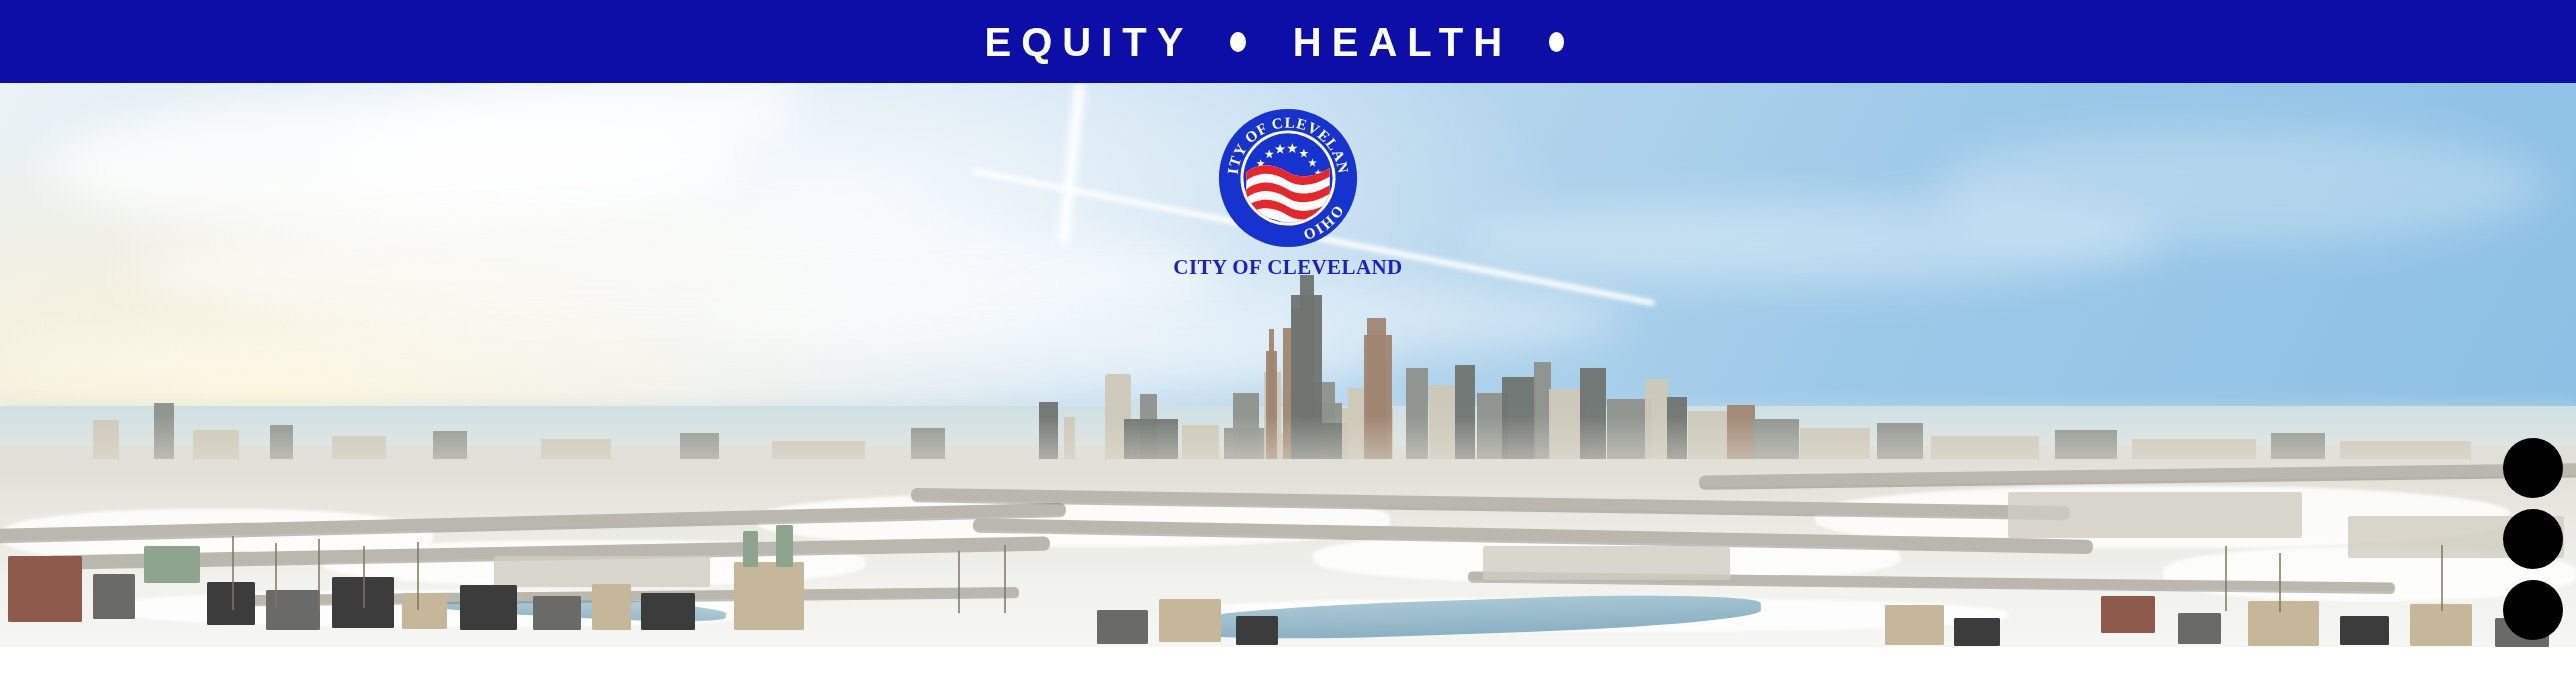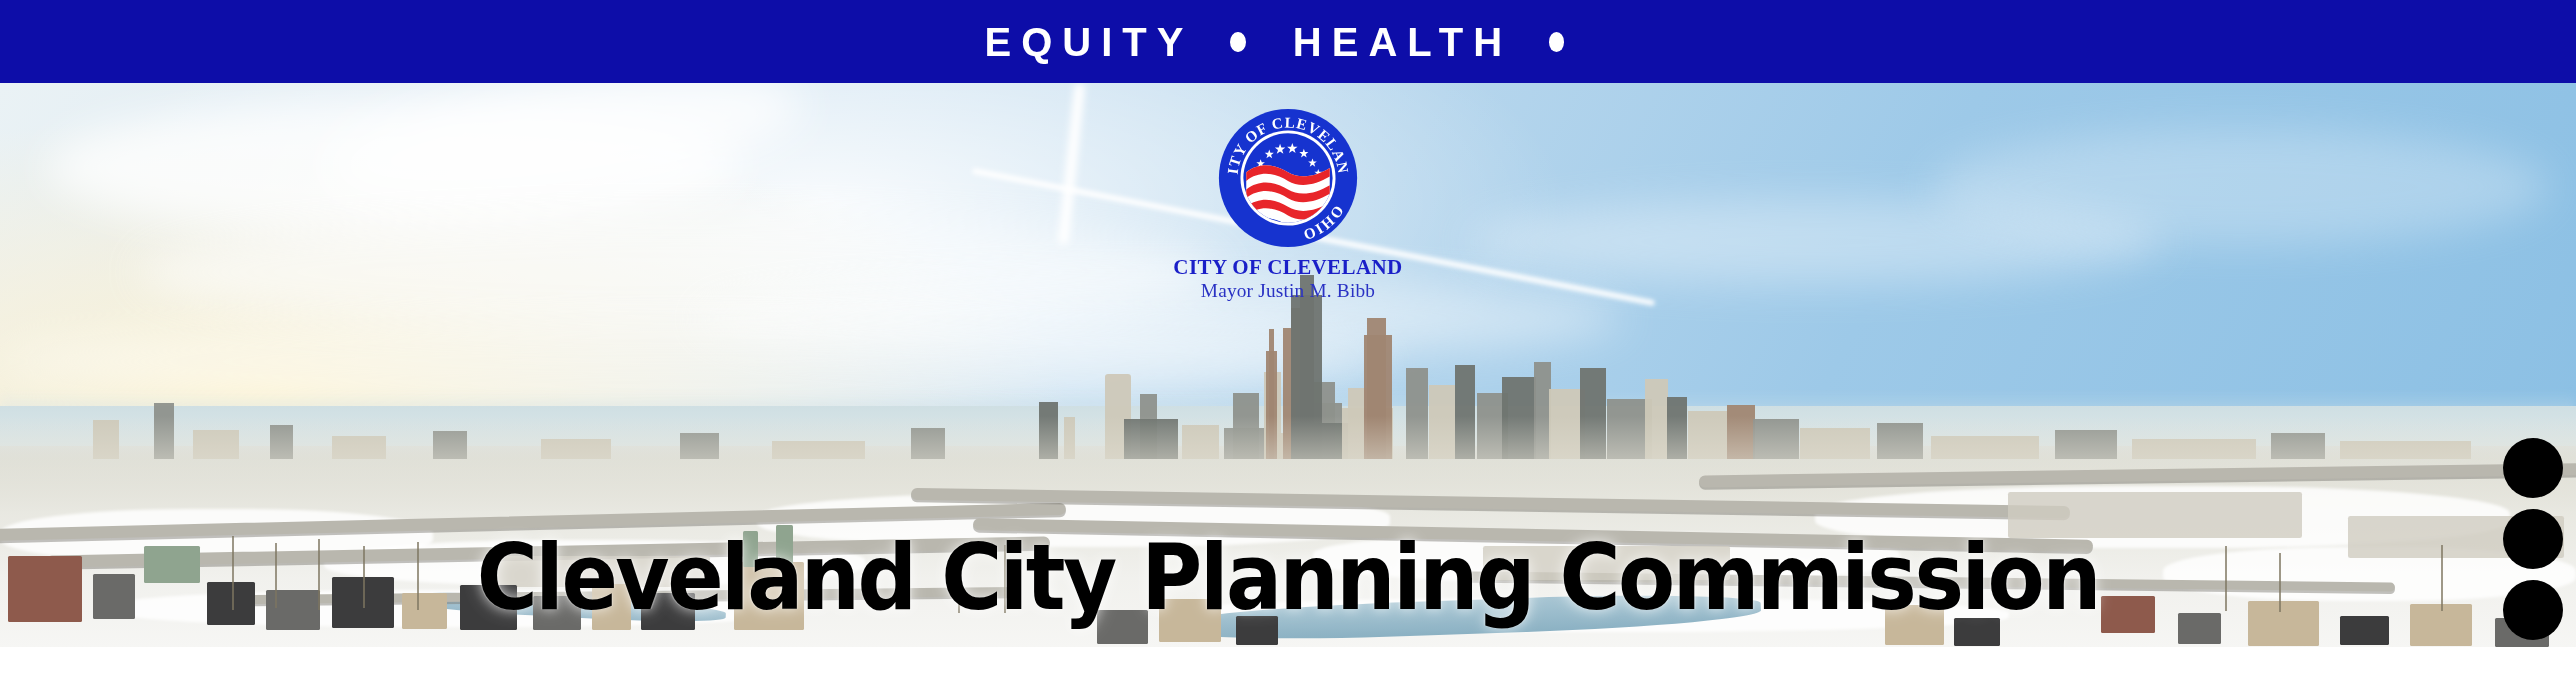--- a/index.html
+++ b/index.html
@@ -515,26 +515,22 @@
             <path d="M42,92 C62,76 84,82 100,92 L100,104 C84,94 62,88 42,104 Z" fill="#e8252a"></path>
             <path d="M42,116 C62,100 84,106 100,116 L100,128 C84,118 62,112 42,128 Z" fill="#e8252a"></path>
             <path d="M42,140 C62,124 84,130 100,140 L100,152 C84,142 62,136 42,152 Z" fill="#e8252a"></path>
             <path d="M100,92 C116,102 138,98 158,86 L158,98 C138,110 116,114 100,104 Z" fill="#e8252a"></path>
             <path d="M100,116 C116,126 138,122 158,110 L158,122 C138,134 116,138 100,128 Z" fill="#e8252a"></path>
             <path d="M100,140 C116,150 138,146 158,134 L158,146 C138,158 116,162 100,152 Z" fill="#e8252a"></path>
           </g>
         </svg>
       </div>
       <div class="seal-title">CITY OF CLEVELAND</div>
-      <div class="seal-sub">Mayor Justin M. Bibb</div>
     </div>
 
-    <div class="main-title">
-      <span class="main-title-text">Cleveland City Planning Commission</span>
-    </div>
 
     <div class="social">
 
       <div class="social-btn" title="YouTube">
         <svg width="39" height="39" viewBox="0 0 48 48" xmlns="http://www.w3.org/2000/svg">
           <path fill-rule="evenodd" clip-rule="evenodd" d="M0 0 H48 V48 H0 Z
                M10,14 h28 a5,5 0 0 1 5,5 v10 a5,5 0 0 1 -5,5 h-28 a5,5 0 0 1 -5,-5 v-10 a5,5 0 0 1 5,-5 Z" fill="#000000"></path>
           <polygon points="20,17 32,24 20,31" fill="#000000"></polygon>
         </svg>
       </div>

